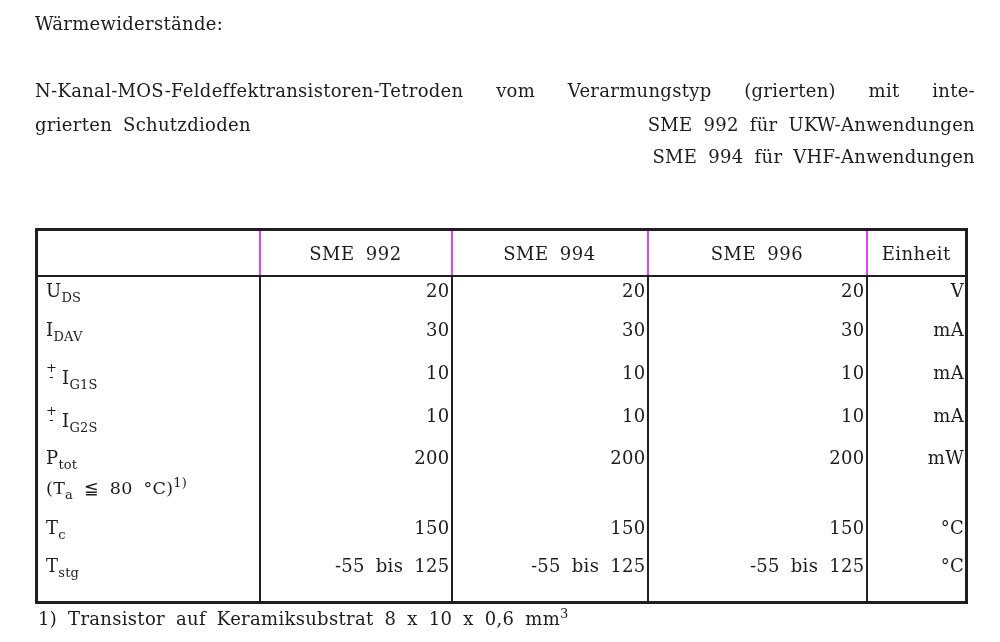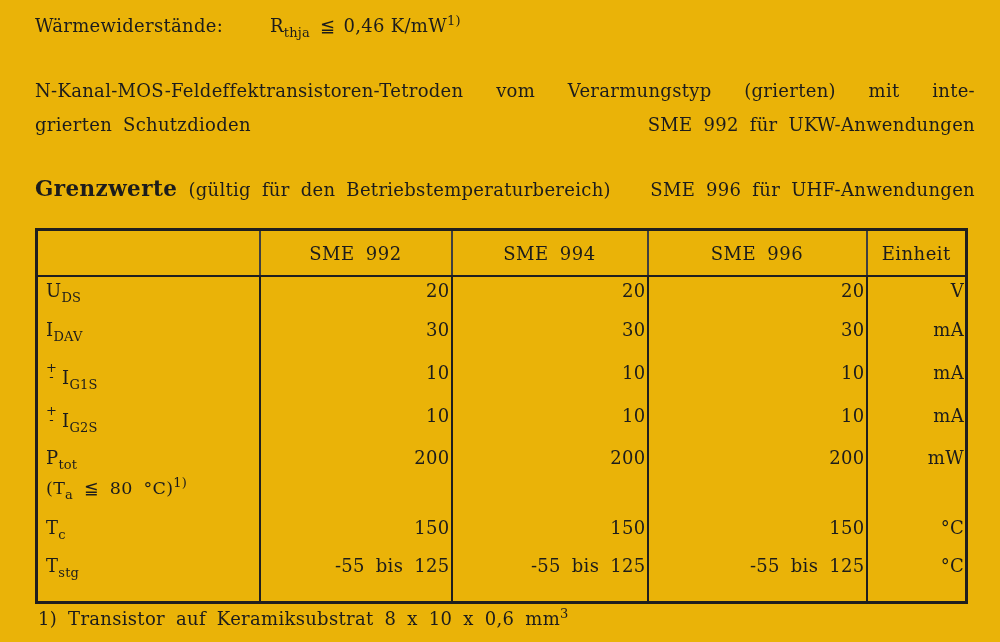--- a/index.html
+++ b/index.html
@@ -1,19 +1,19 @@
 <!DOCTYPE html>
 <html><head>
 <meta charset="utf-8">
 <style>
   html,body{margin:0;padding:0;background:#d8d8d4;}
   .page{
     position:relative;
     width:1000px;height:642px;
-    background:#eab308;
+    background:#ffffff;
     font-family:"DejaVu Serif", serif;
     color:#1c1c1c;
     font-size:18px;
     letter-spacing:0.3px;
     word-spacing:5px;
     overflow:hidden;
   }
   
   .thermal{position:absolute;top:13px;left:35px;right:25px;display:flex;align-items:baseline;}
   .thermal-label{flex:0 0 235px;}
@@ -32,21 +32,21 @@
   .grenz-sub{font-size:18px;}
   
   table.limits{
     position:absolute;top:228px;left:35px;
     width:930px;border-collapse:collapse;table-layout:fixed;
     border:3px solid #1f1f1f;
     font-size:18px;
   }
   table.limits th{
     font-weight:normal;text-align:center;vertical-align:middle;
-    height:42px;border-left:2px solid #404040;border-bottom:2.5px solid #1f1f1f;
+    height:42px;border-left:2px solid #d946ef;border-bottom:2.5px solid #1f1f1f;
     letter-spacing:0.5px;
   }
   table.limits th:first-child{border-left:none;}
   table.limits td{
     border-left:2px solid #1f1f1f;vertical-align:top;padding-top:4px;
     line-height:1.15;
   }
   table.limits td:first-child{border-left:none;}
   td.param-cell{text-align:left;padding-left:8px;white-space:nowrap;}
   td.value-cell, td.unit-cell{text-align:right;}
@@ -62,40 +62,31 @@
   
   .footnote{position:absolute;top:606px;left:38px;}
 </style>
 </head>
 <body>
 
 <div class="page">
 
   <div class="thermal">
     <span class="thermal-label">Wärmewiderstände:</span>
-    <span class="formula">
-      <span>R</span><span class="sub">thja</span><span class="rel">≦</span><span class="val">0,46</span><span>K/mW</span><span class="sup">1)</span>
-    </span>
   </div>
 
   <div class="para1">N-Kanal-MOS-Feldeffektransistoren-Tetroden vom Verarmungstyp (grierten) mit inte-</div>
 
   <div class="row2">
     <span>grierten Schutzdioden</span>
     <span class="type-line">SME 992 für UKW-Anwendungen</span>
   </div>
 
+  <div class="type994 type-line">SME 994 für VHF-Anwendungen</div>
 
-  <div class="grenzrow">
-    <span>
-      <span class="grenz-title">Grenzwerte</span>
-      <span class="grenz-sub">(gültig für den Betriebstemperaturbereich)</span>
-    </span>
-    <span class="type-line">SME 996 für UHF-Anwendungen</span>
-  </div>
 
   <table class="limits">
     <colgroup>
       <col style="width:223px">
         <col style="width:192px">
         <col style="width:196px">
         <col style="width:219px">
         <col style="width:100px">
     </colgroup>
     <thead>

